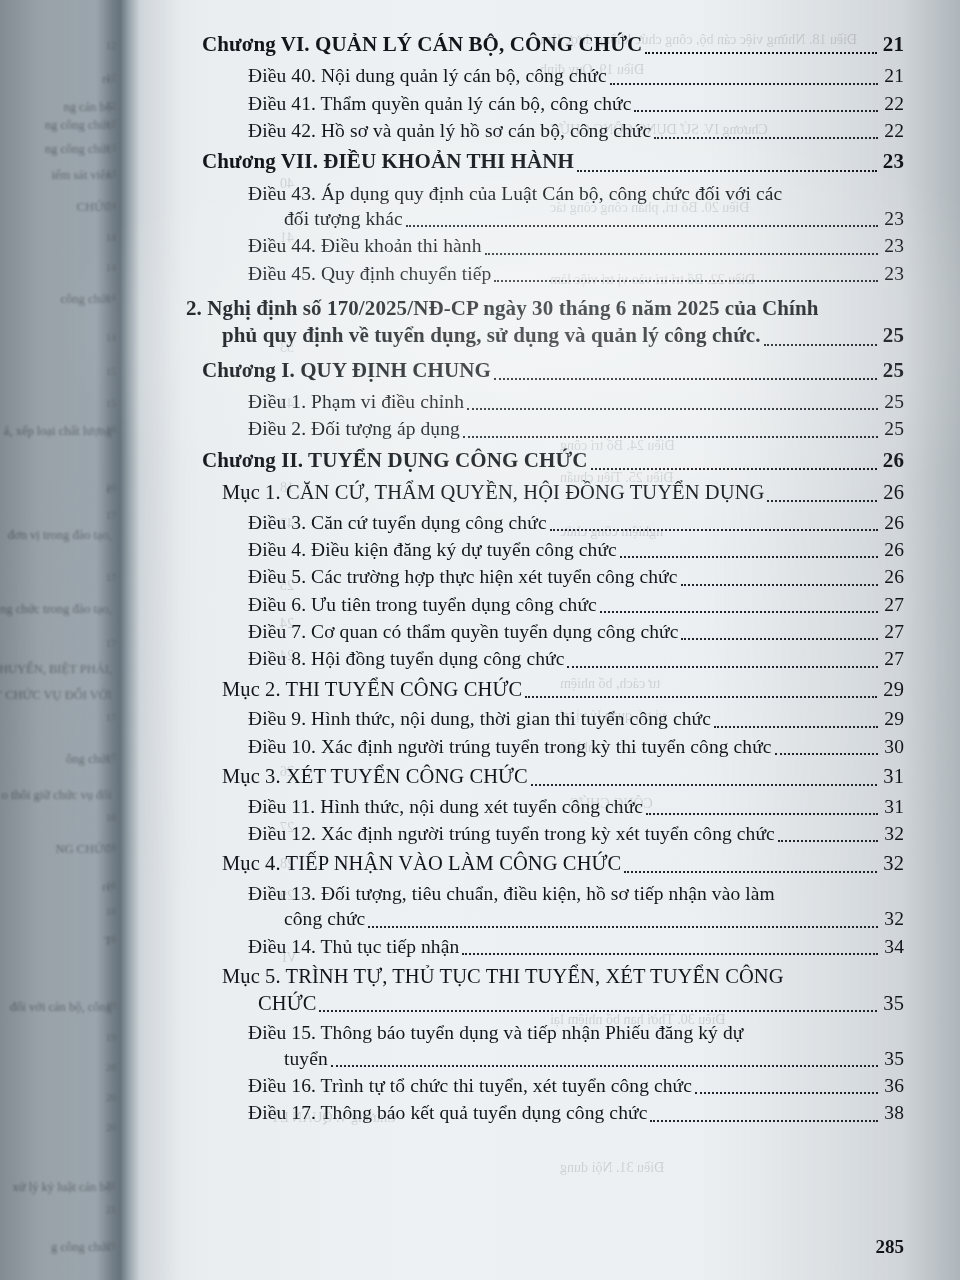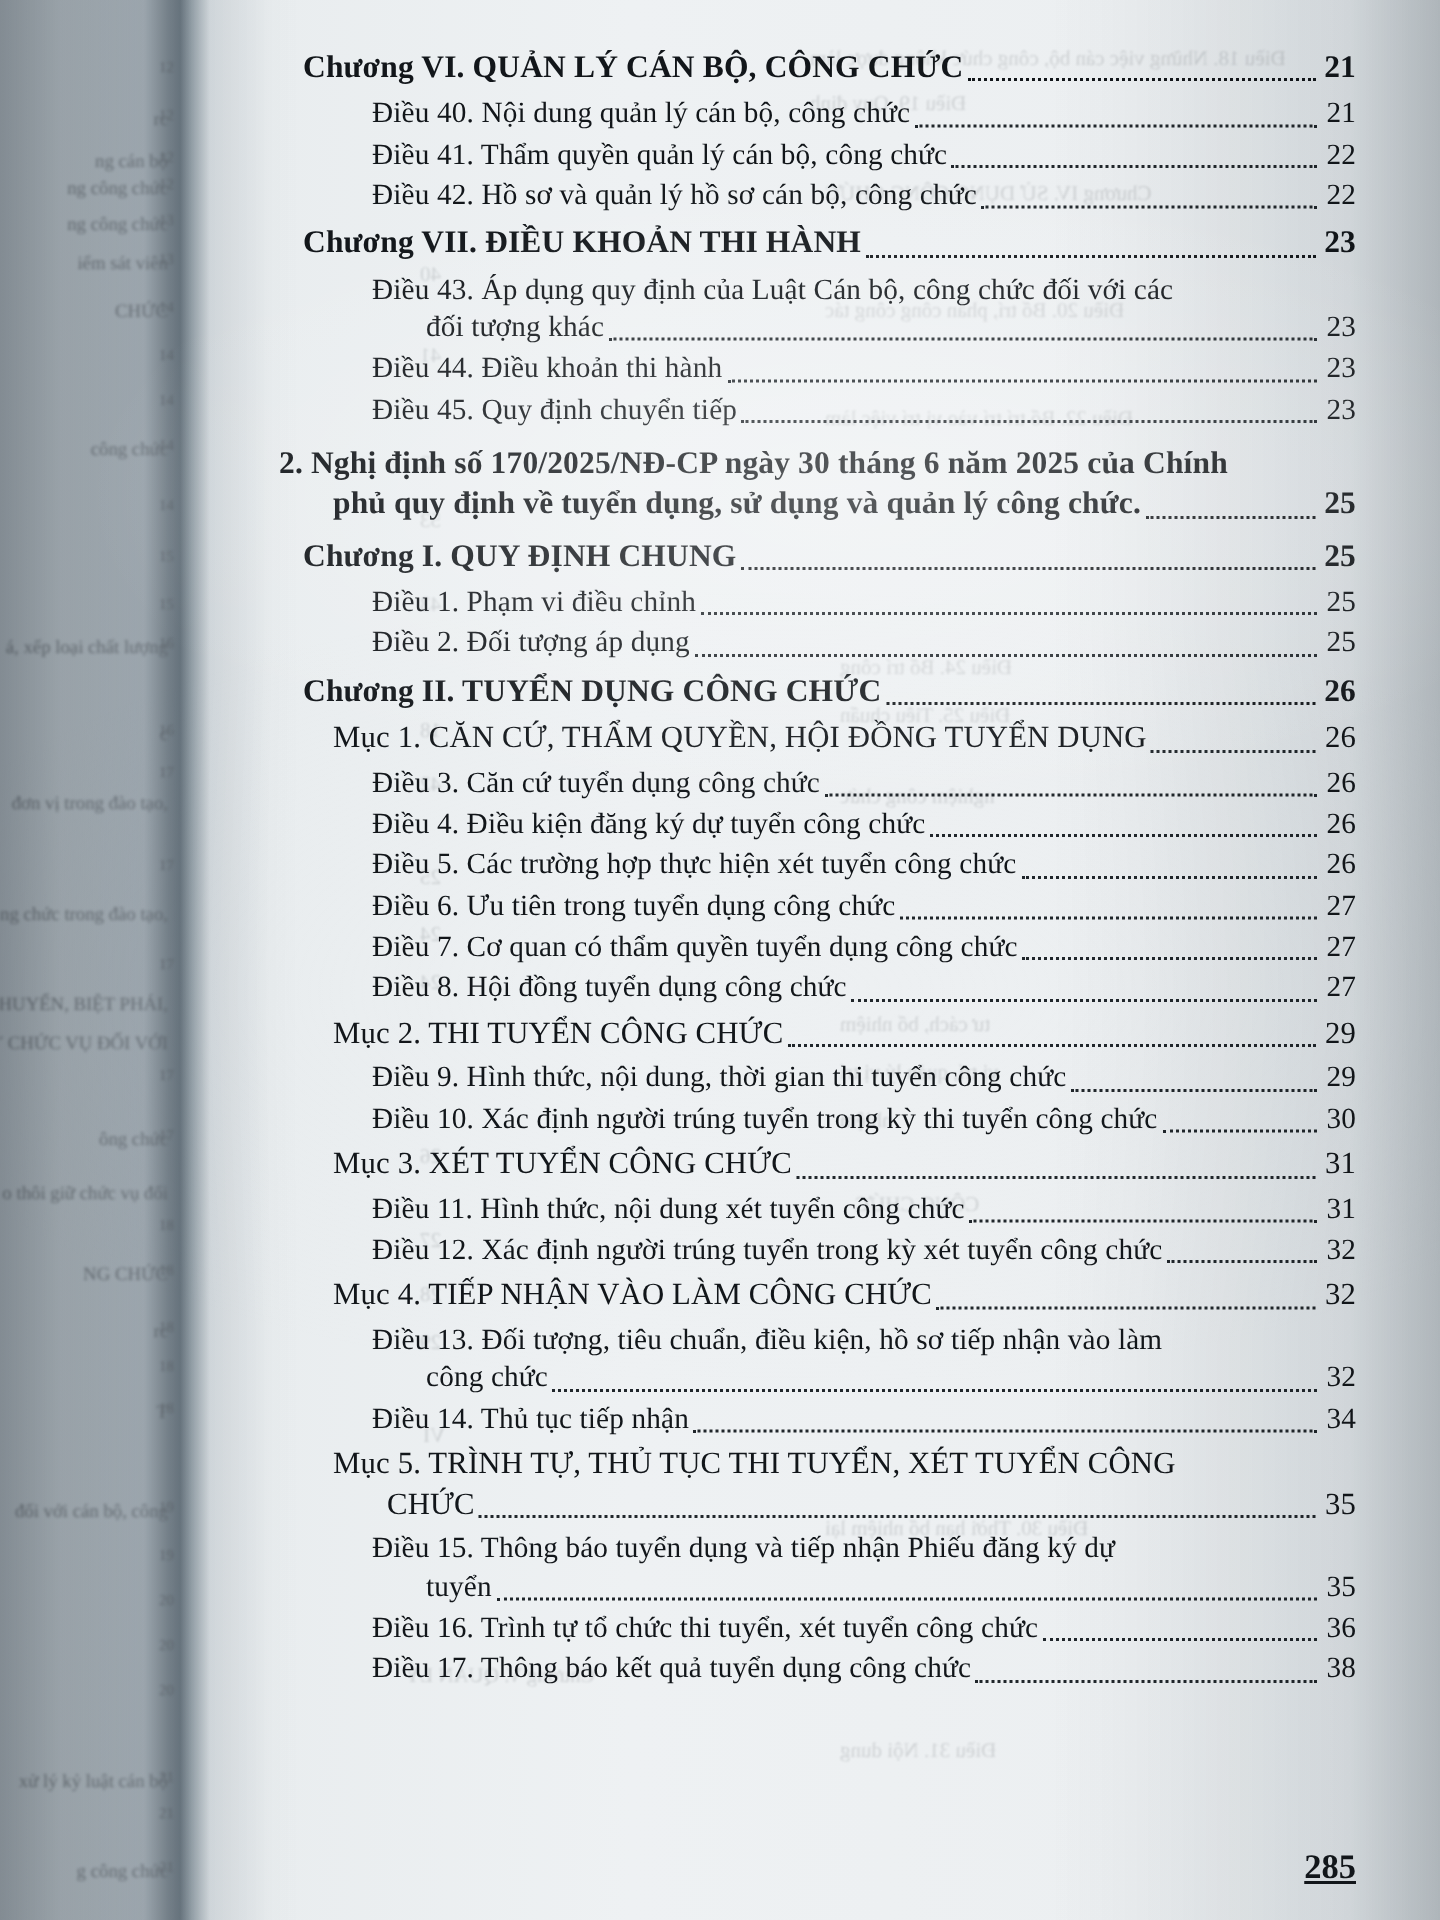--- a/index.html
+++ b/index.html
@@ -150,24 +150,23 @@
 
   
   .multi { display: block; }
   .multi .l1 { display: block; }
   .multi .l2 { display: flex; align-items: flex-end; padding-left: 36px; }
 
   .pageno {
     position: absolute;
     right: 56px;
     bottom: 22px;
-    font-size: 23px;
+    font-size: 19px;
     font-weight: bold;
     color: #12161a;
-    text-decoration: underline;
   }
 </style>
 </head>
 <body>
 
 <div id="book">
 
   <div id="left-page">
       <div class="lnum" style="top: 40px;">12</div>
       <div class="lrow" style="top: 72px;">rc</div>

